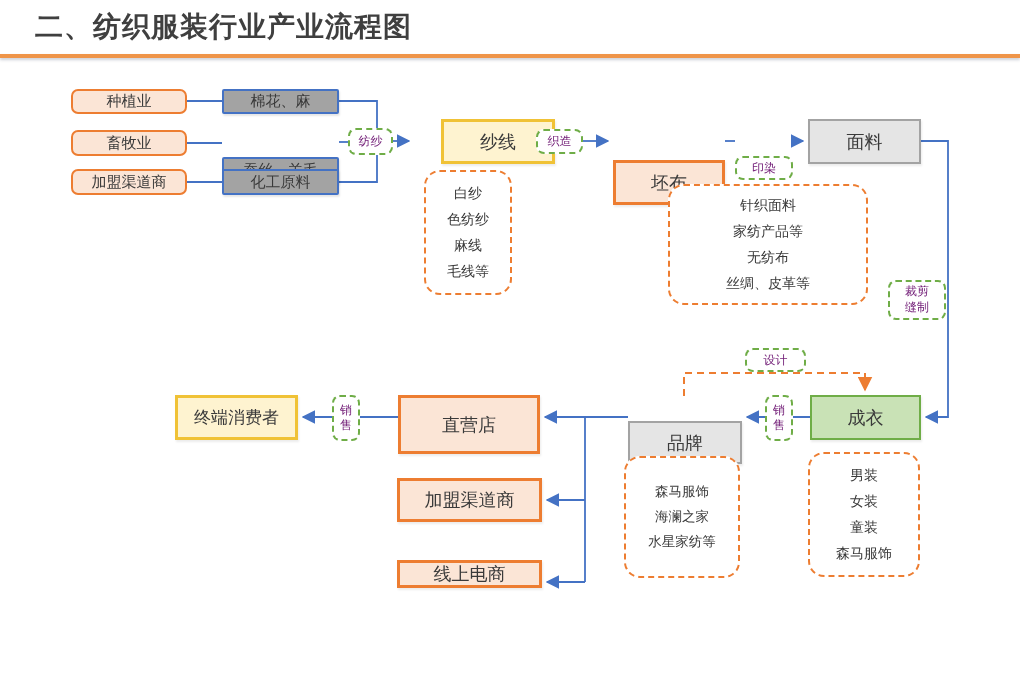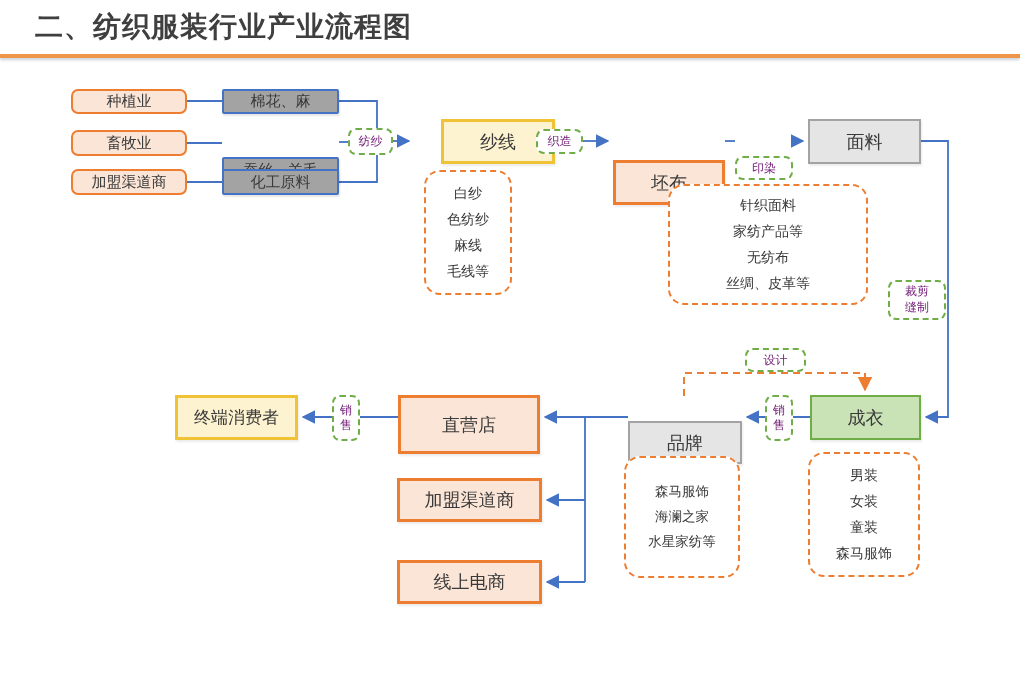--- a/index.html
+++ b/index.html
@@ -141,21 +141,21 @@
   <div class="node green-dash" style="left:765px;top:395px;width:28px;height:46px;">
       <span class="vwrap">销售</span>
     </div>
   <div class="node green-rect" style="left:810px;top:395px;width:111px;height:45px;">
       <span>成衣</span>
     </div>
 
   <div class="node orange-rect" style="left:397px;top:478px;width:145px;height:44px;">
       <span>加盟渠道商</span>
     </div>
-  <div class="node orange-rect" style="left:397px;top:560px;width:145px;height:44px;">
+  <div class="node orange-rect" style="left:397px;top:560px;width:145px;height:28px;">
       <span>线上电商</span>
     </div>
 
   <div class="node orange-dash-list" style="left:624px;top:456px;width:116px;height:122px;font-size:13.5px;">
     <span>森马服饰</span>
     <span>海澜之家</span>
     <span>水星家纺等</span>
   </div>
 
   <div class="node orange-dash-list" style="left:808px;top:452px;width:112px;height:125px;">

